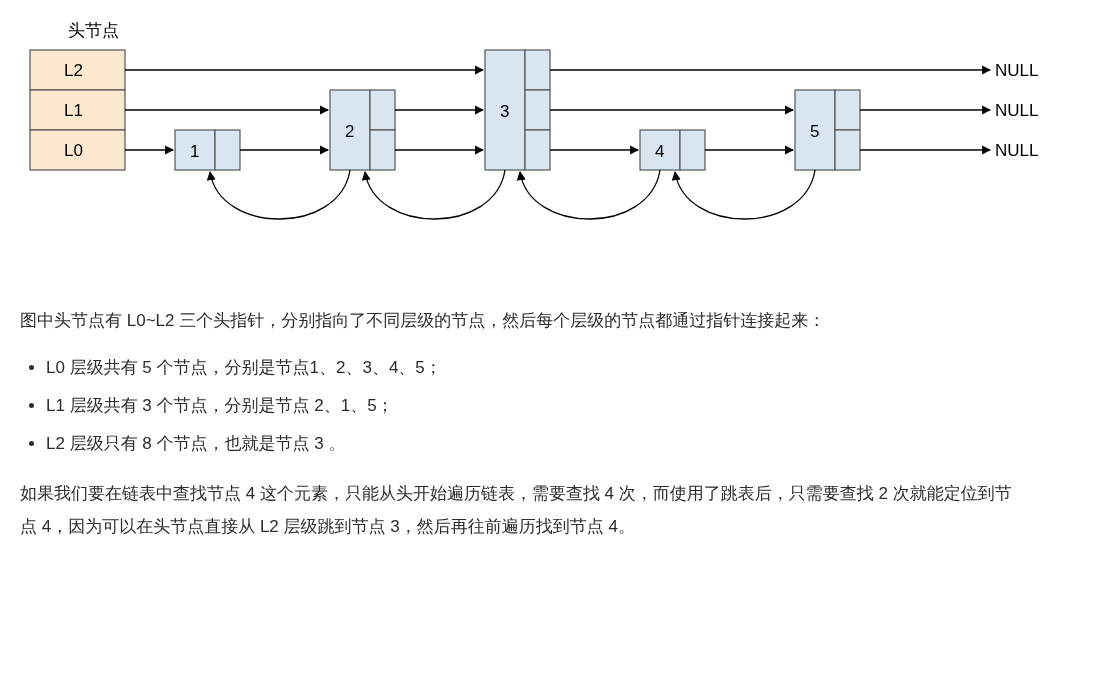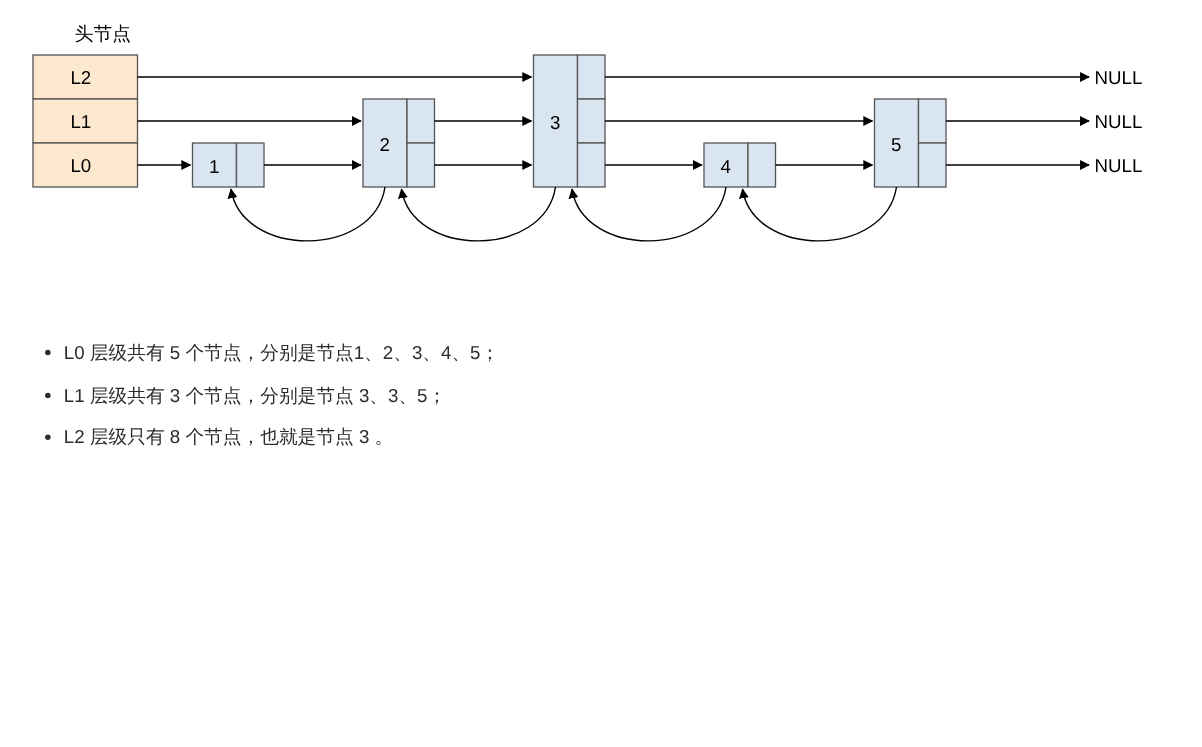--- a/index.html
+++ b/index.html
@@ -47,21 +47,21 @@
   }
   .content {
     max-width: 1000px;
     color: #2c2c2c;
   }
   .content p { margin: 0 0 14px 0; }
   .content ul {
     margin: 10px 0 18px 0;
     padding-left: 26px;
   }
-  .content li { margin-bottom: 6px; margin-left: 12px; }
+  .content li { margin-bottom: 6px; }
 </style>
 </head>
 <body>
 
 <div class="diagram-wrap">
 <svg viewBox="0 0 1050 250" width="1050" height="250">
   <defs>
     <marker id="ah" viewBox="0 0 10 10" refX="9" refY="5" markerWidth="7" markerHeight="7" orient="auto-start-reverse">
       <path d="M 0 0 L 10 5 L 0 10 z" fill="#000"></path>
     </marker>
@@ -132,18 +132,20 @@
   <line class="arrow" x1="840" y1="130" x2="970" y2="130" marker-end="url(#ah)"></line>
 
   <path class="arrow" d="M 330 150 C 320 215, 200 215, 190 152" marker-end="url(#ah)"></path>
   <path class="arrow" d="M 485 150 C 475 215, 355 215, 345 152" marker-end="url(#ah)"></path>
   <path class="arrow" d="M 640 150 C 630 215, 510 215, 500 152" marker-end="url(#ah)"></path>
   <path class="arrow" d="M 795 150 C 785 215, 665 215, 655 152" marker-end="url(#ah)"></path>
 </svg>
 </div>
 
 <div class="content">
+  <p>图中头节点有 L0~L2 三个头指针，分别指向了不同层级的节点，然后每个层级的节点都通过指针连接起来：</p>
   <ul>
     <li>L0 层级共有 5 个节点，分别是节点1、2、3、4、5；</li>
-    <li>L1 层级共有 3 个节点，分别是节点 3、3、5；</li>
+    <li>L1 层级共有 3 个节点，分别是节点 2、1、5；</li>
     <li>L2 层级只有 8 个节点，也就是节点 3 。</li>
   </ul>
+  <p>如果我们要在链表中查找节点 4 这个元素，只能从头开始遍历链表，需要查找 4 次，而使用了跳表后，只需要查找 2 次就能定位到节点 4，因为可以在头节点直接从 L2 层级跳到节点 3，然后再往前遍历找到节点 4。</p>
 </div>
 
 </body></html>

